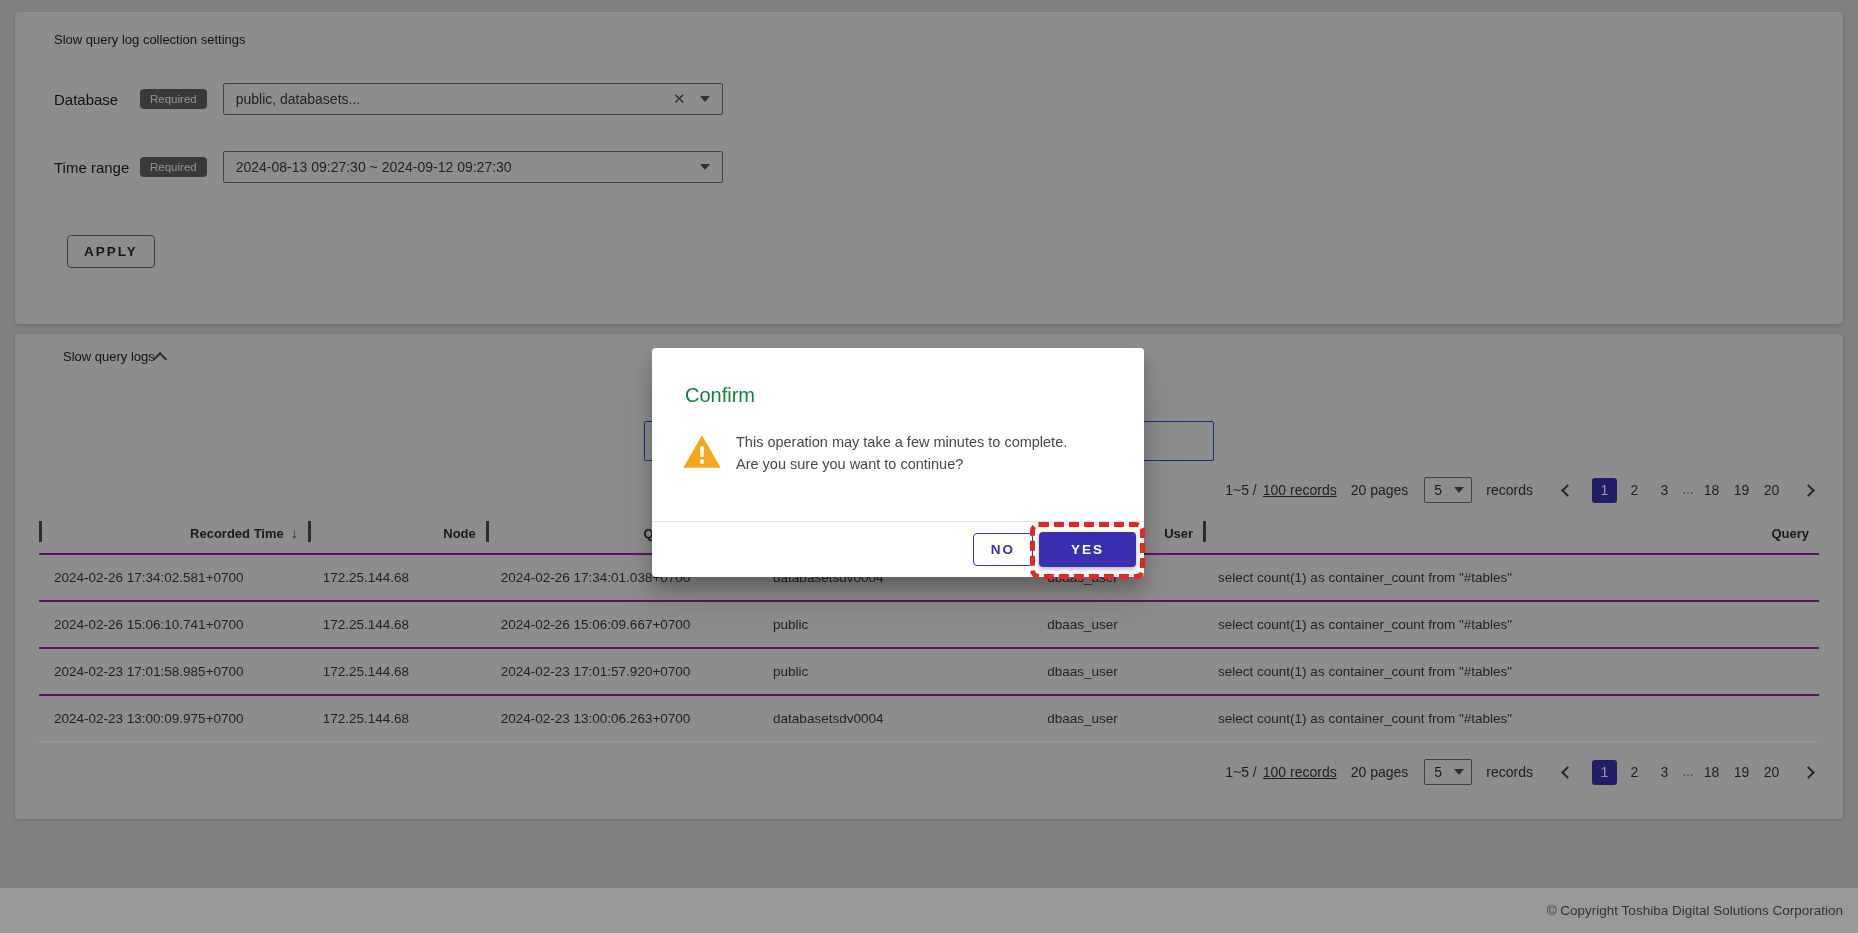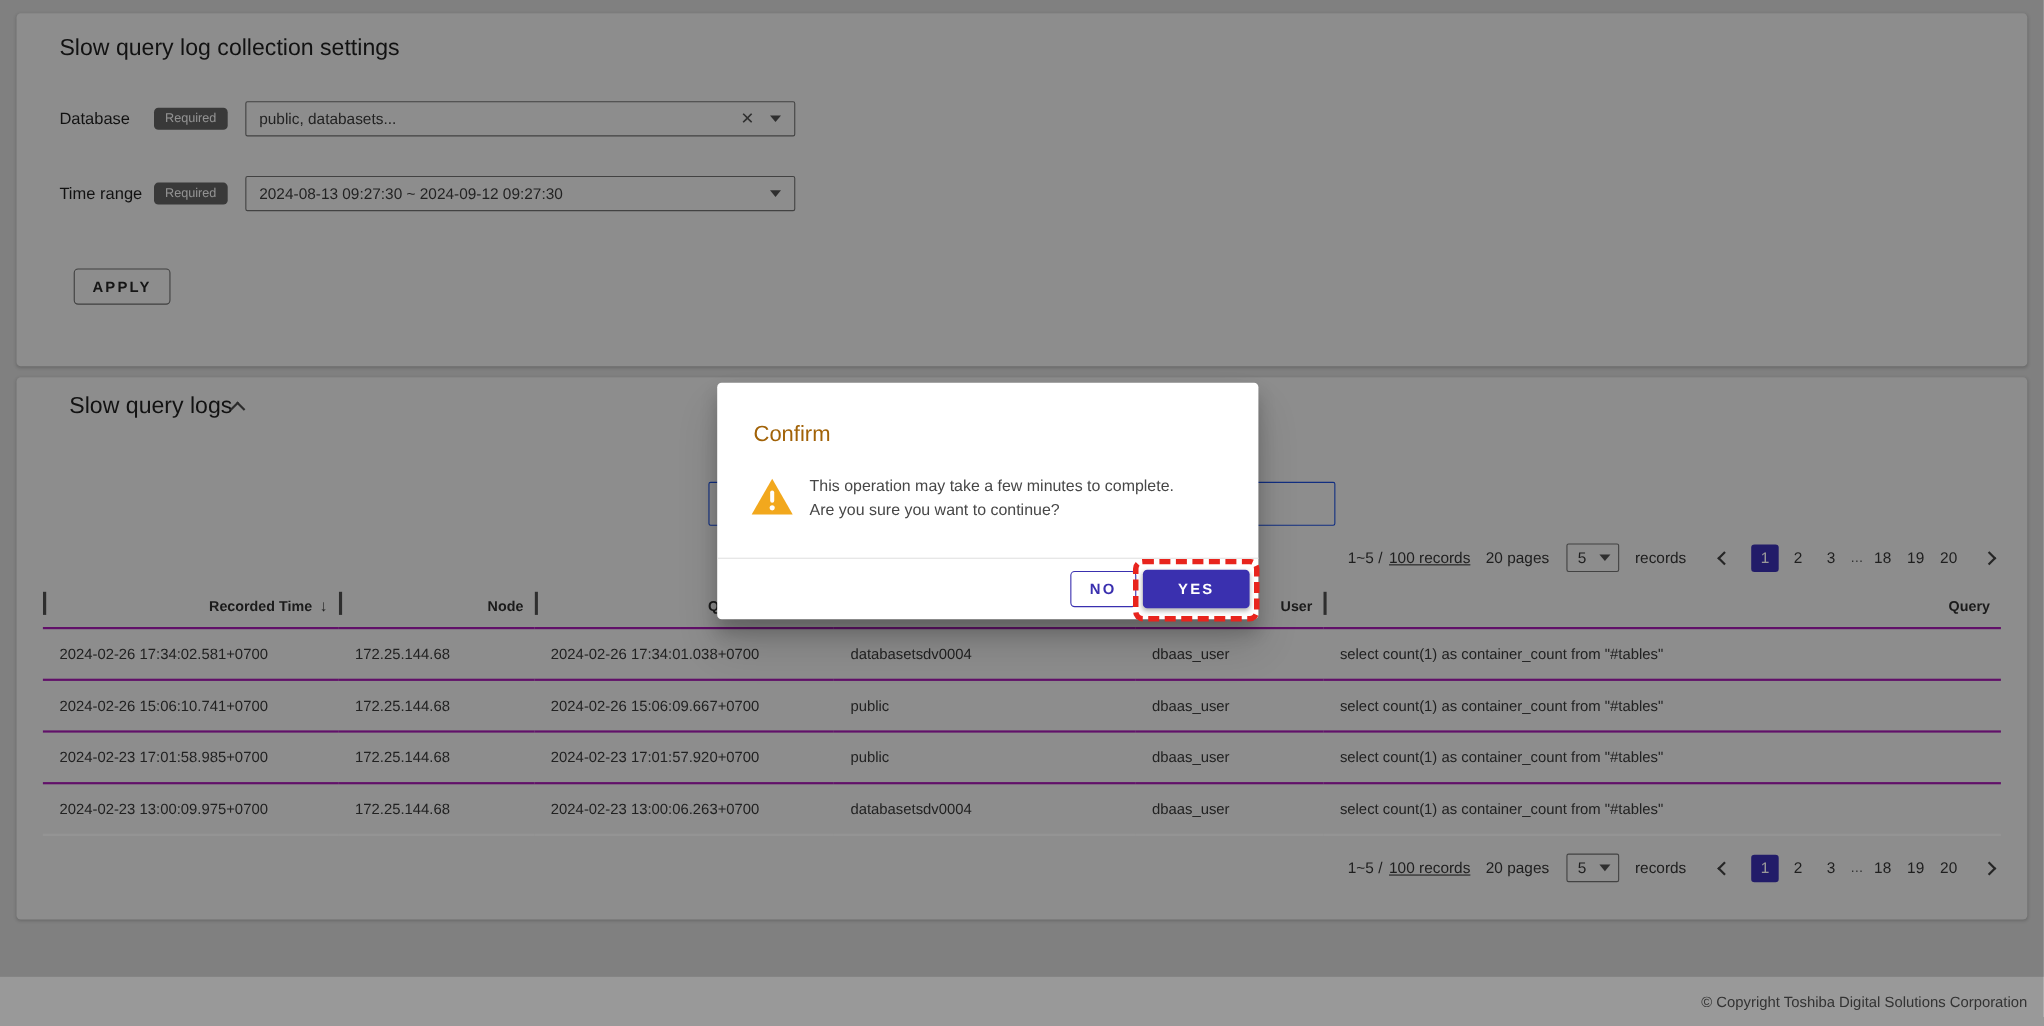--- a/index.html
+++ b/index.html
@@ -9,21 +9,21 @@
     background:#d5d5d5;
     font-family:"Liberation Sans", sans-serif;
     color:#333;
   }
   .panel {
     background:#ebebeb; border-radius:4px; margin:0 15px;
     box-shadow:0 1px 3px rgba(0,0,0,.18);
   }
   
   .settings { margin-top:12px; padding:20px 39px 56px; }
-  .panel-title { font-size:21px; font-weight:400; color:#1e1e1e; margin:0; }
+  .panel-title { font-size:13px; font-weight:400; color:#1e1e1e; margin:0; }
   .form-row { display:flex; align-items:center; margin-top:36px; }
   .form-label { width:86px; font-size:15px; color:#1e1e1e; flex-shrink:0; }
   .badge {
     background:#5f5f5f; color:#f2f2f2; font-size:11.5px; line-height:1;
     padding:5px 10px 4px; border-radius:4px; margin-right:16px; flex-shrink:0;
   }
   .select-box {
     width:500px; height:32px; border:1px solid #6e6e6e; border-radius:2px;
     display:flex; align-items:center; padding:0 12px; font-size:14px; color:#3a3a3a;
     cursor:pointer; background:transparent;
@@ -103,26 +103,26 @@
     display:flex; align-items:center; justify-content:flex-end; padding-right:15px;
     font-size:13.5px; color:#565656;
   }
   
   .overlay { position:absolute; inset:0; background:rgba(0,0,0,0.40); z-index:50; }
   .modal {
     position:absolute; left:652px; top:348px; width:492px; z-index:60;
     background:#fff; border-radius:4px;
     box-shadow:0 11px 15px rgba(0,0,0,.2), 0 24px 38px rgba(0,0,0,.14);
   }
-  .modal-title { font-size:20px; font-weight:400; color:#a16207; margin:36px 33px 0; }
+  .modal-title { font-size:20px; font-weight:400; color:#15803d; margin:36px 33px 0; }
   .modal-body { display:flex; gap:14px; margin:24px 33px 0 30px; }
   .warn-icon { flex-shrink:0; margin-top:3px; }
   .modal-msg { font-size:14.5px; color:#474747; line-height:22px; }
   .modal-actions {
-    margin-top:32px; border-top:1px solid #e2e2e2;
+    margin-top:46px; border-top:1px solid #e2e2e2;
     display:flex; justify-content:flex-end; align-items:center;
     padding:10px 8px 10px; gap:6px;
   }
   .btn-no {
     background:#fff; border:1px solid var(--accent,#3a30af); color:var(--accent,#3a30af);
     border-radius:4px; font-family:"Liberation Sans", sans-serif;
     font-size:13.5px; font-weight:bold; letter-spacing:2px;
     padding:8px 17px; cursor:pointer;
   }
   .yes-wrap { position:relative; display:inline-block; }

